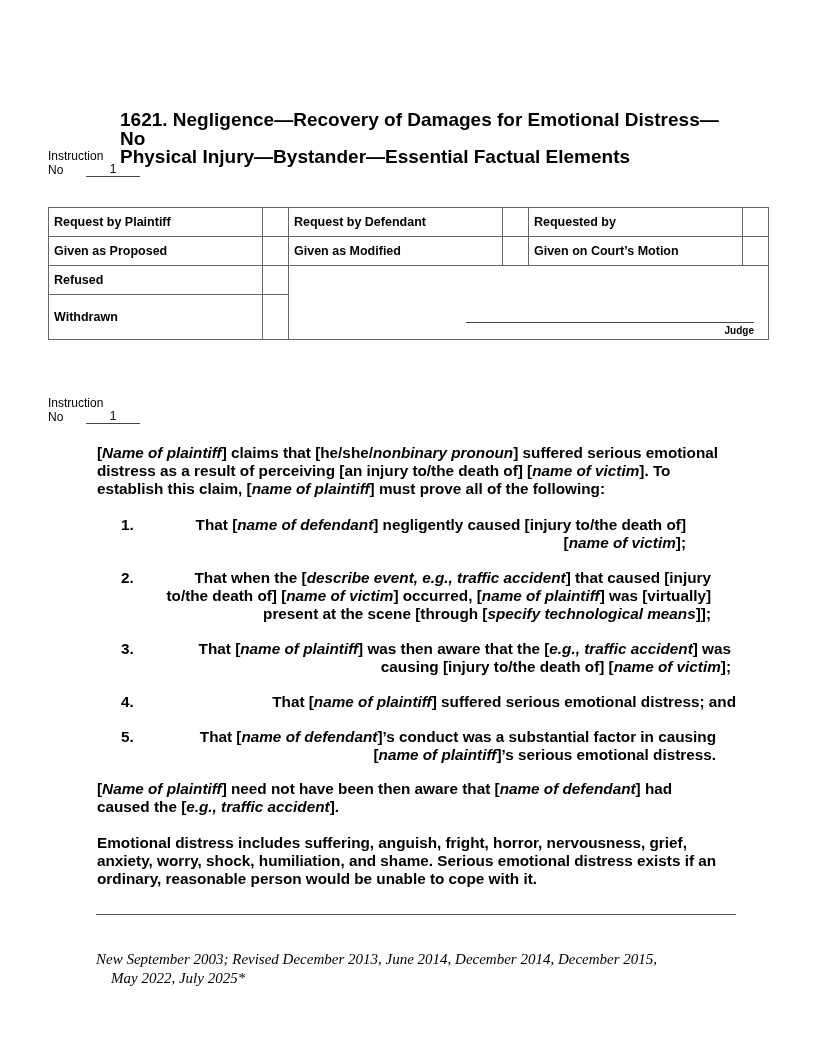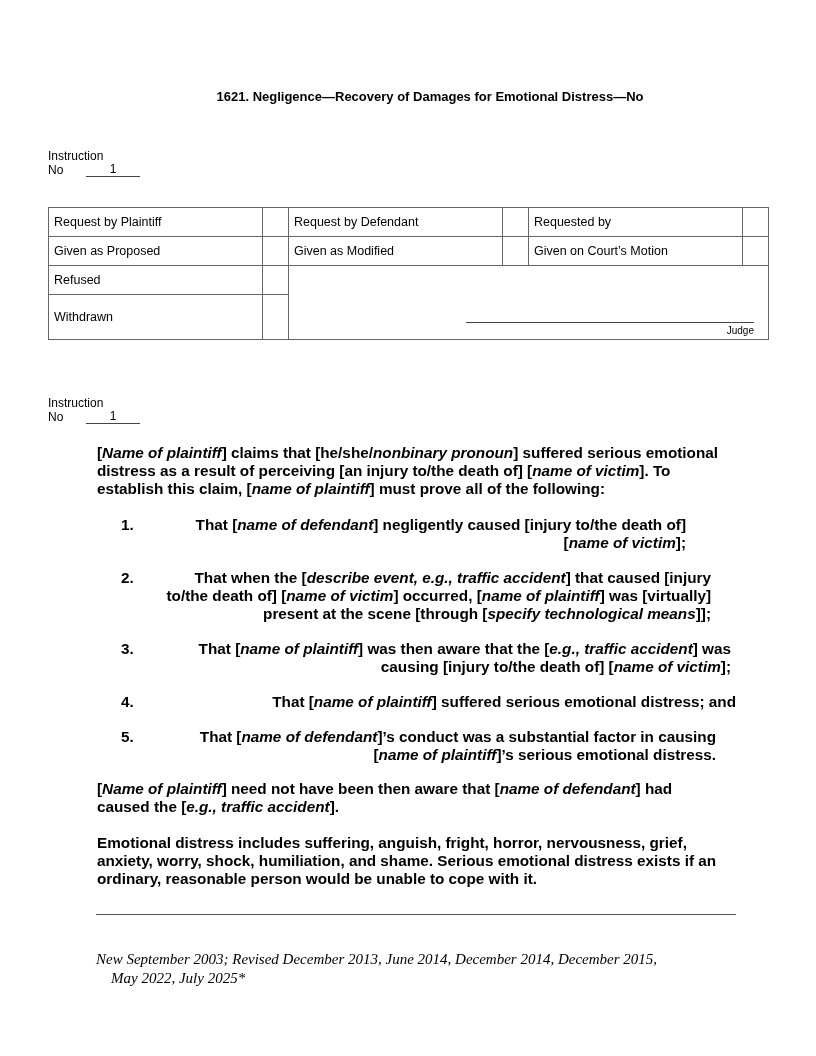--- a/index.html
+++ b/index.html
@@ -1,38 +1,39 @@
 <!DOCTYPE html>
 <html><head>
 <meta charset="utf-8">
 <style>
   html, body { margin: 0; padding: 0; background: #fff; }
   body { width: 816px; height: 1056px; position: relative; overflow: hidden; color: #000; }
 
   .title {
-    position: absolute; left: 120px; top: 88px; width: 620px;
-    text-align: center; font-family: "Liberation Sans", sans-serif;
-    font-weight: bold; font-size: 13px; line-height: 18.5px;
+    position: absolute; left: 120px; top: 111px; width: 620px;
+    font-family: "Liberation Sans", sans-serif;
+    font-weight: bold; font-size: 19px; line-height: 18.5px;
   }
 
   .instr {
     position: absolute; left: 48px; font-family: "Liberation Sans", sans-serif;
     font-size: 12px; line-height: 14px;
   }
   .instr .no-row { display: flex; }
   .instr .no-label { width: 38px; }
   .instr .no-val {
     display: inline-block; width: 54px; border-bottom: 1px solid #444;
     text-align: center; line-height: 13px;
   }
 
   table.req {
     position: absolute; left: 48px; top: 207px; width: 721px;
     border-collapse: collapse; font-family: "Liberation Sans", sans-serif;
     font-size: 12.5px;
+    font-weight: bold;
   }
   table.req td { border: 1px solid #666; padding: 0 5px; vertical-align: middle; }
   table.req tr.r1 td, table.req tr.r2 td, table.req tr.r3 td { height: 28px; }
   table.req tr.r4 td { height: 44px; }
   td.lbl { width: 196px; }
   td.box { width: 24px; padding: 0 !important; }
   td.judge-cell { position: relative; }
   .judge-line {
     position: absolute; left: 177px; right: 14px; bottom: 16px;
     border-top: 1px solid #444;
@@ -61,20 +62,21 @@
     font-family: "Liberation Serif", serif; font-style: italic;
     font-size: 15px; line-height: 19px; margin-top: 24px;
   }
   .history .line2 { padding-left: 15px; }
 </style>
 </head>
 <body>
 
 <div class="title">
   <div>1621. Negligence—Recovery of Damages for Emotional Distress—No</div>
+  <div>Physical Injury—Bystander—Essential Factual Elements</div>
 </div>
 
 <div class="instr" style="top:149px;">
   <div>Instruction</div>
   <div class="no-row">
     <span class="no-label">No</span>
     <span class="no-val">1</span>
   </div>
 </div>
 

